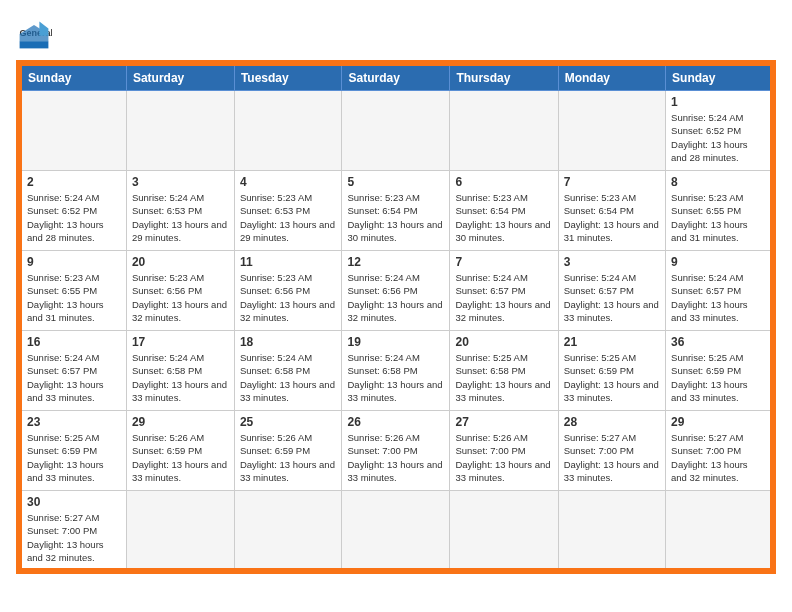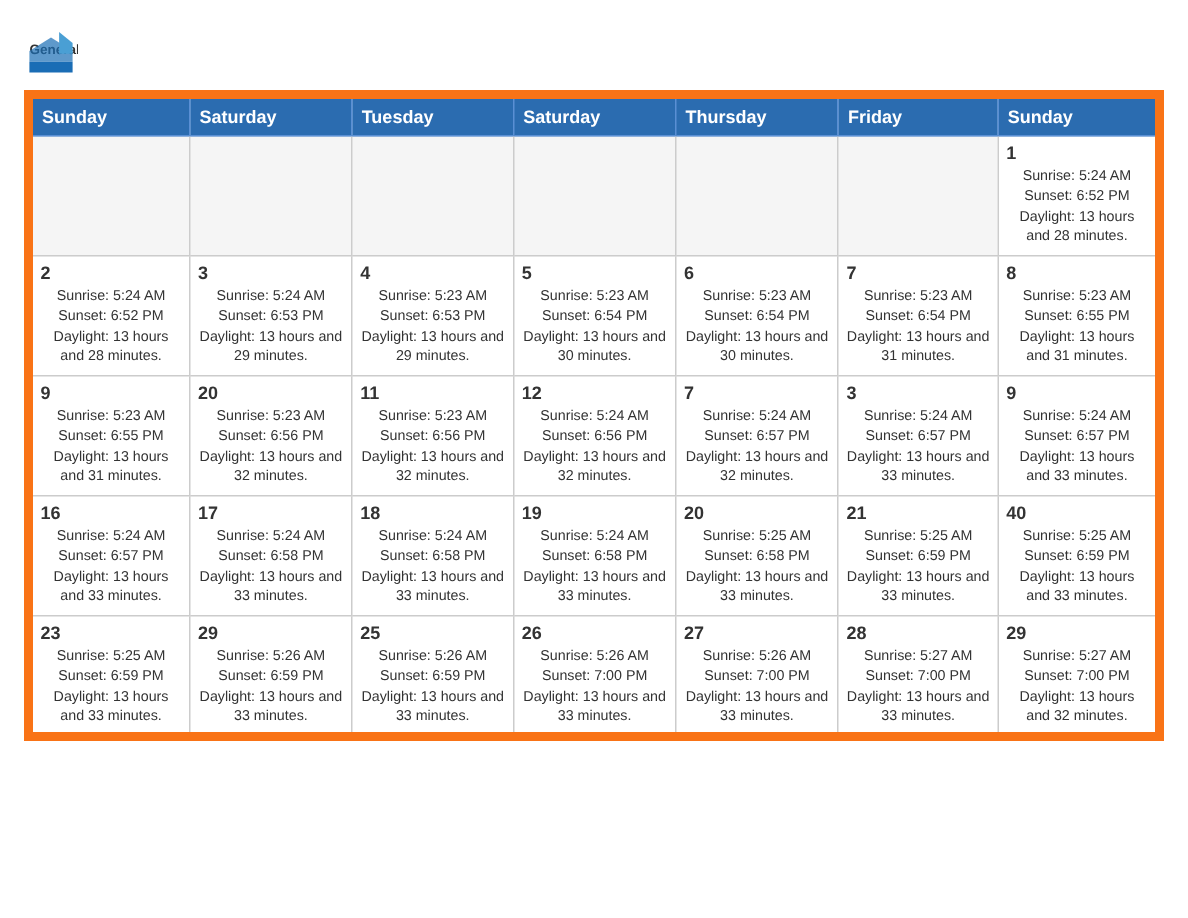--- a/index.html
+++ b/index.html
@@ -76,21 +76,20 @@
     .day-number {
       font-size: 12px;
       font-weight: bold;
       display: block;
       margin-bottom: 2px;
     }
     .day-info {
       font-size: 9.5px;
       line-height: 1.4;
       color: #333;
-      text-align: center;
     }
     .week-row td {
       height: 80px;
     }
     .last-row td {
       height: 70px;
     }
   </style>
 </head>
 <body>
@@ -115,21 +114,21 @@
 </div>
 
 <table class="calendar">
   <thead>
     <tr>
     <th>Sunday</th>
         <th>Saturday</th>
         <th>Tuesday</th>
         <th>Saturday</th>
         <th>Thursday</th>
-        <th>Friday</th>
+        <th>Monday</th>
         <th>Sunday</th>
       </tr>
   </thead>
   <tbody id="calendar-body">
   <tr class="week-row">
         <td class="empty"></td>
         <td class="empty"></td>
         <td class="empty"></td>
         <td class="empty"></td>
         <td class="empty"></td>
@@ -260,21 +259,21 @@
 Sunset: 6:58 PM
 Daylight: 13 hours and 33 minutes.</div>
         </td>
         <td>
           <span class="day-number">21</span>
           <div class="day-info" style="white-space: pre-line;">Sunrise: 5:25 AM
 Sunset: 6:59 PM
 Daylight: 13 hours and 33 minutes.</div>
         </td>
         <td>
-          <span class="day-number">40</span>
+          <span class="day-number">36</span>
           <div class="day-info" style="white-space: pre-line;">Sunrise: 5:25 AM
 Sunset: 6:59 PM
 Daylight: 13 hours and 33 minutes.</div>
         </td>
       </tr>
       <tr class="week-row">
         <td>
           <span class="day-number">23</span>
           <div class="day-info" style="white-space: pre-line;">Sunrise: 5:25 AM
 Sunset: 6:59 PM
@@ -309,15 +308,29 @@
           <div class="day-info" style="white-space: pre-line;">Sunrise: 5:27 AM
 Sunset: 7:00 PM
 Daylight: 13 hours and 33 minutes.</div>
         </td>
         <td>
           <span class="day-number">29</span>
           <div class="day-info" style="white-space: pre-line;">Sunrise: 5:27 AM
 Sunset: 7:00 PM
 Daylight: 13 hours and 32 minutes.</div>
         </td>
+      </tr>
+      <tr class="last-row">
+        <td>
+          <span class="day-number">30</span>
+          <div class="day-info" style="white-space: pre-line;">Sunrise: 5:27 AM
+Sunset: 7:00 PM
+Daylight: 13 hours and 32 minutes.</div>
+        </td>
+        <td class="empty"></td>
+        <td class="empty"></td>
+        <td class="empty"></td>
+        <td class="empty"></td>
+        <td class="empty"></td>
+        <td class="empty"></td>
       </tr>
     </tbody>
 </table>
 
 </body></html>

